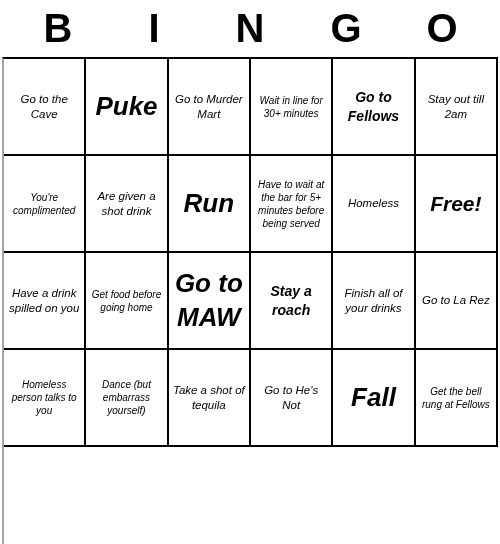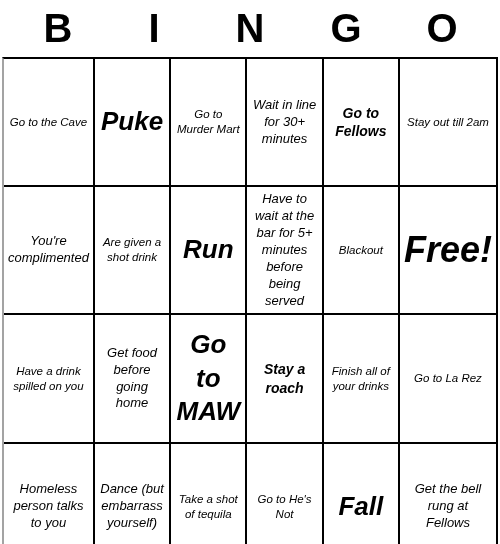--- a/index.html
+++ b/index.html
@@ -52,25 +52,25 @@
     }
     .cell-text.large {
       font-size: 26px;
       font-weight: bold;
     }
     .cell-text.medium {
       font-size: 14px;
       font-weight: bold;
     }
     .cell-text.small {
-      font-size: 13px;
+      font-size: 10px;
       line-height: 1.3;
     }
     .cell-text.free {
-      font-size: 36px;
+      font-size: 21px;
       font-weight: bold;
       text-align: center;
     }
   </style>
 </head>
 <body>
 
 <div class="bingo-header">
   <span class="bingo-letter">B</span>
   <span class="bingo-letter">I</span>
@@ -104,21 +104,21 @@
     <div class="cell">
       <span class="cell-text">Are given a shot drink</span>
     </div>
     <div class="cell">
       <span class="cell-text large">Run</span>
     </div>
     <div class="cell">
       <span class="cell-text small">Have to wait at the bar for 5+ minutes before being served</span>
     </div>
     <div class="cell">
-      <span class="cell-text">Blackout</span>
+      <span class="cell-text">Homeless</span>
     </div>
     <div class="cell">
       <span class="cell-text free">Free!</span>
     </div>
     <div class="cell">
       <span class="cell-text">Have a drink spilled on you</span>
     </div>
     <div class="cell">
       <span class="cell-text small">Get food before going home</span>
     </div>

